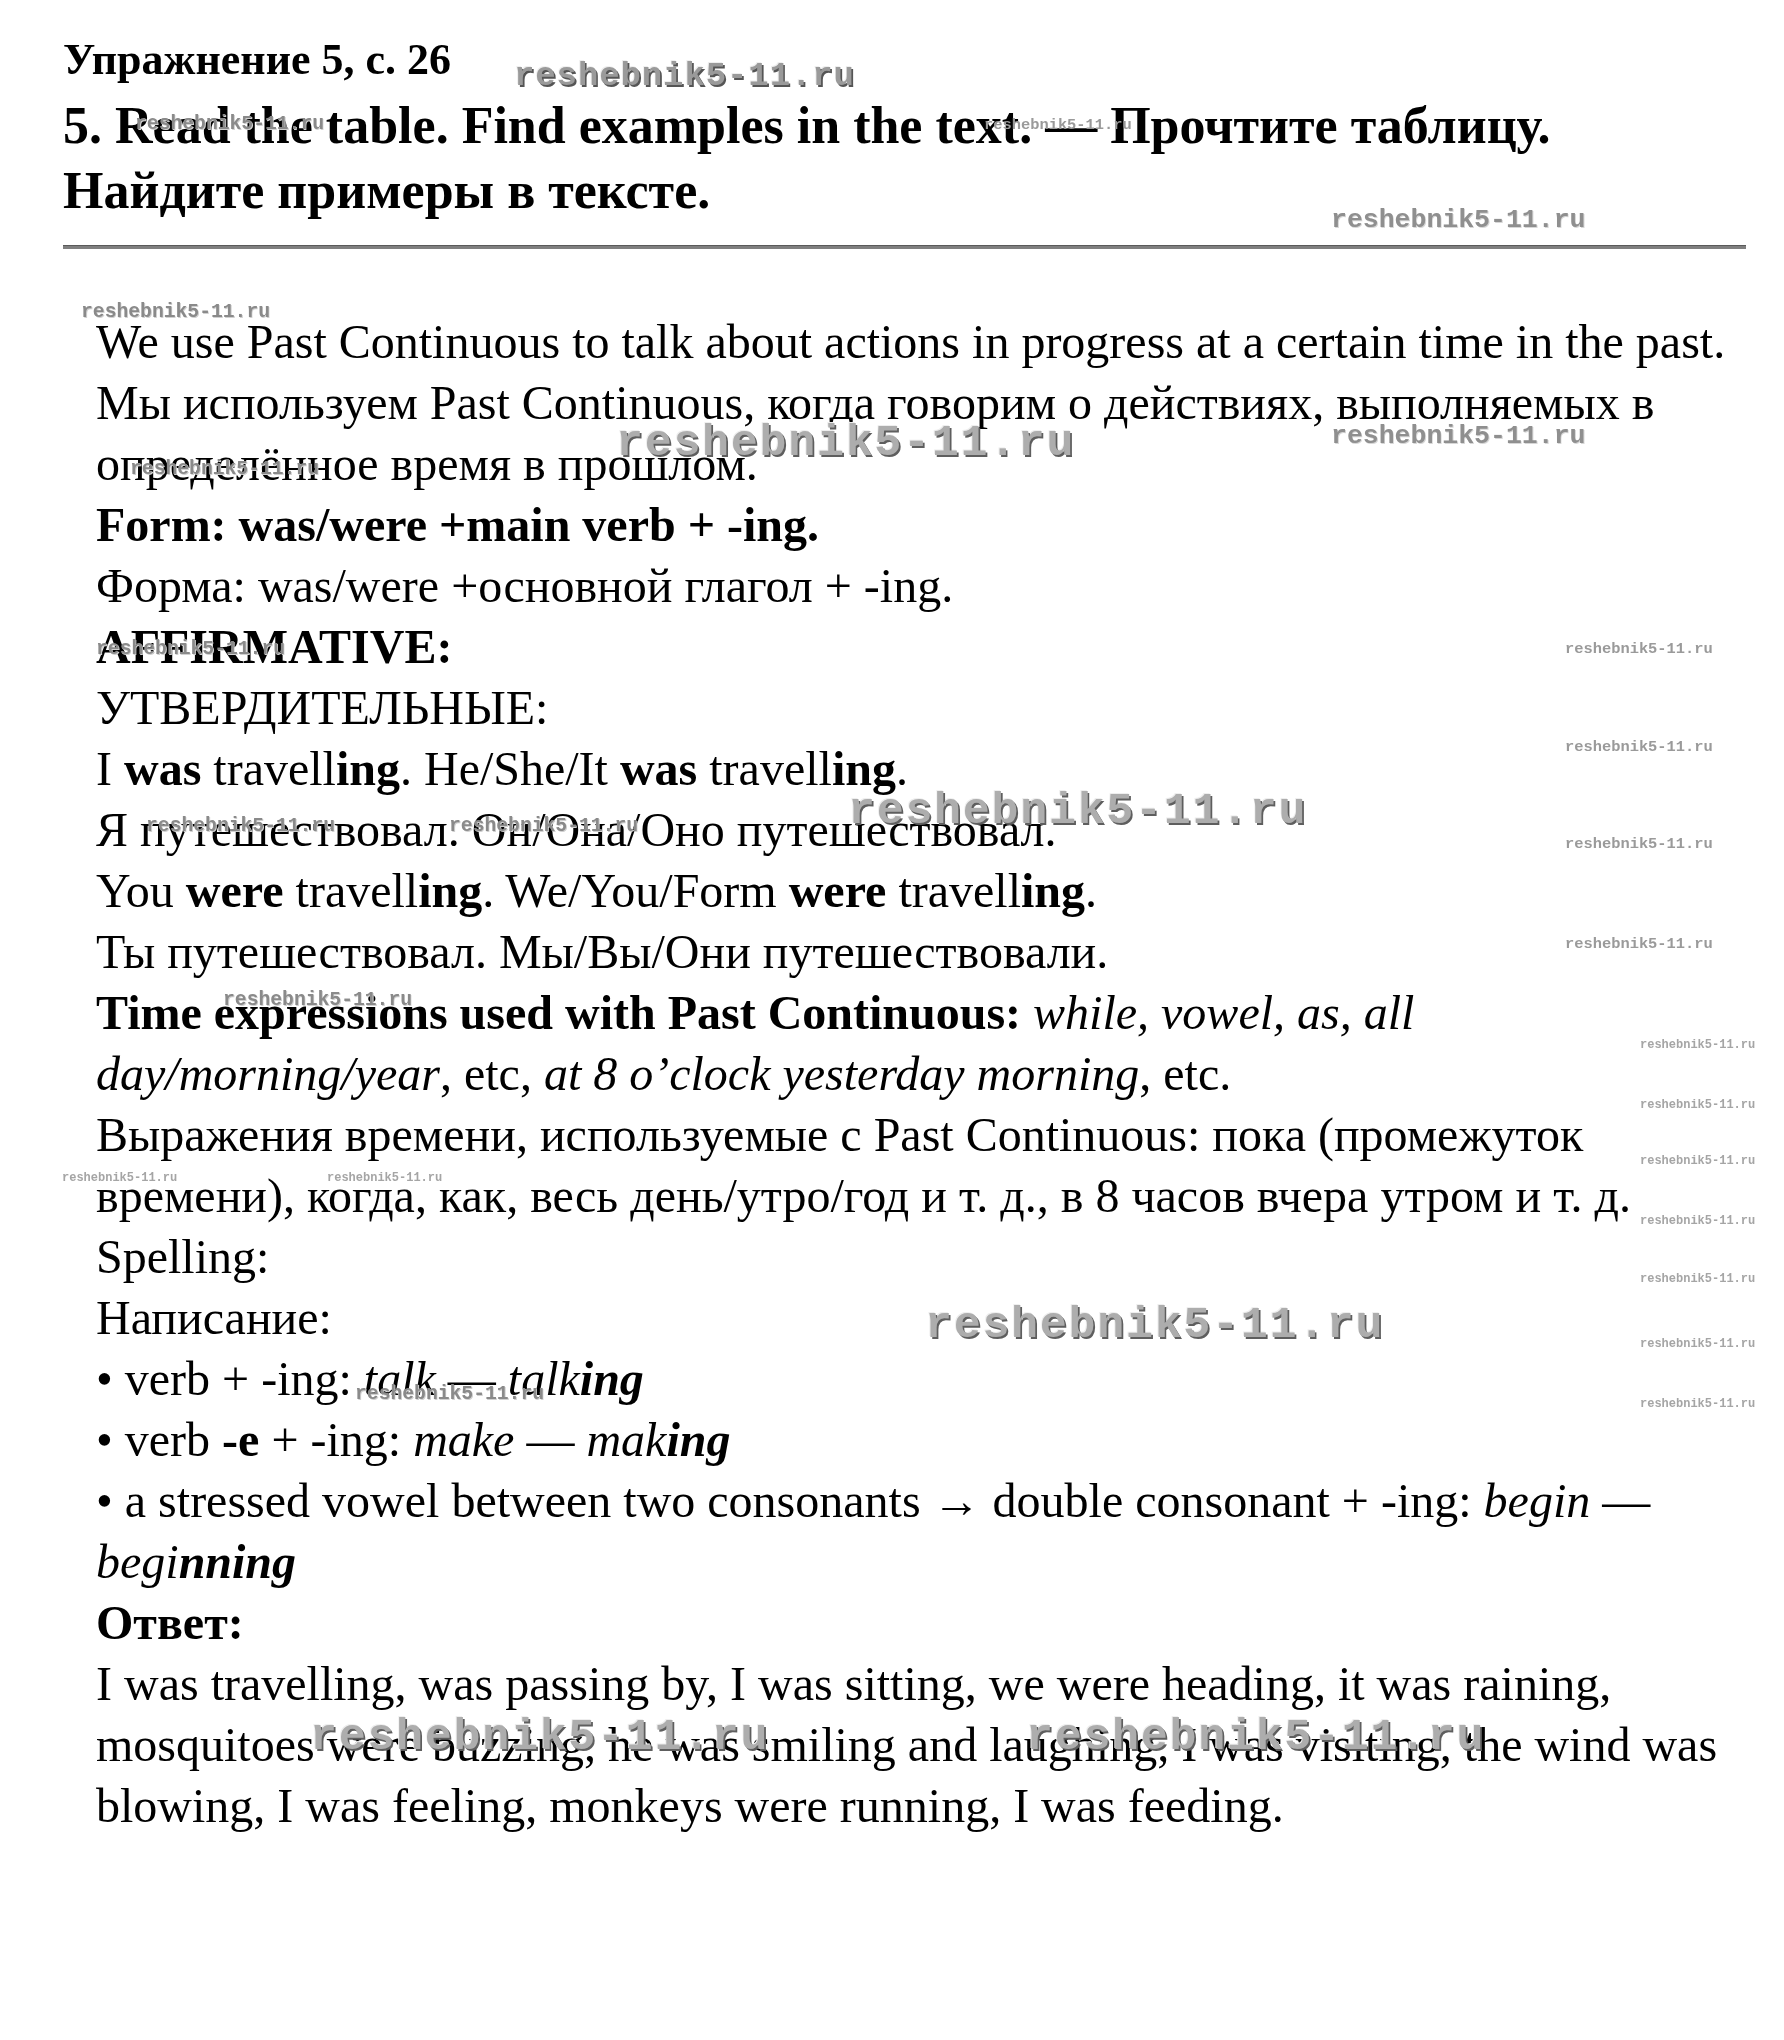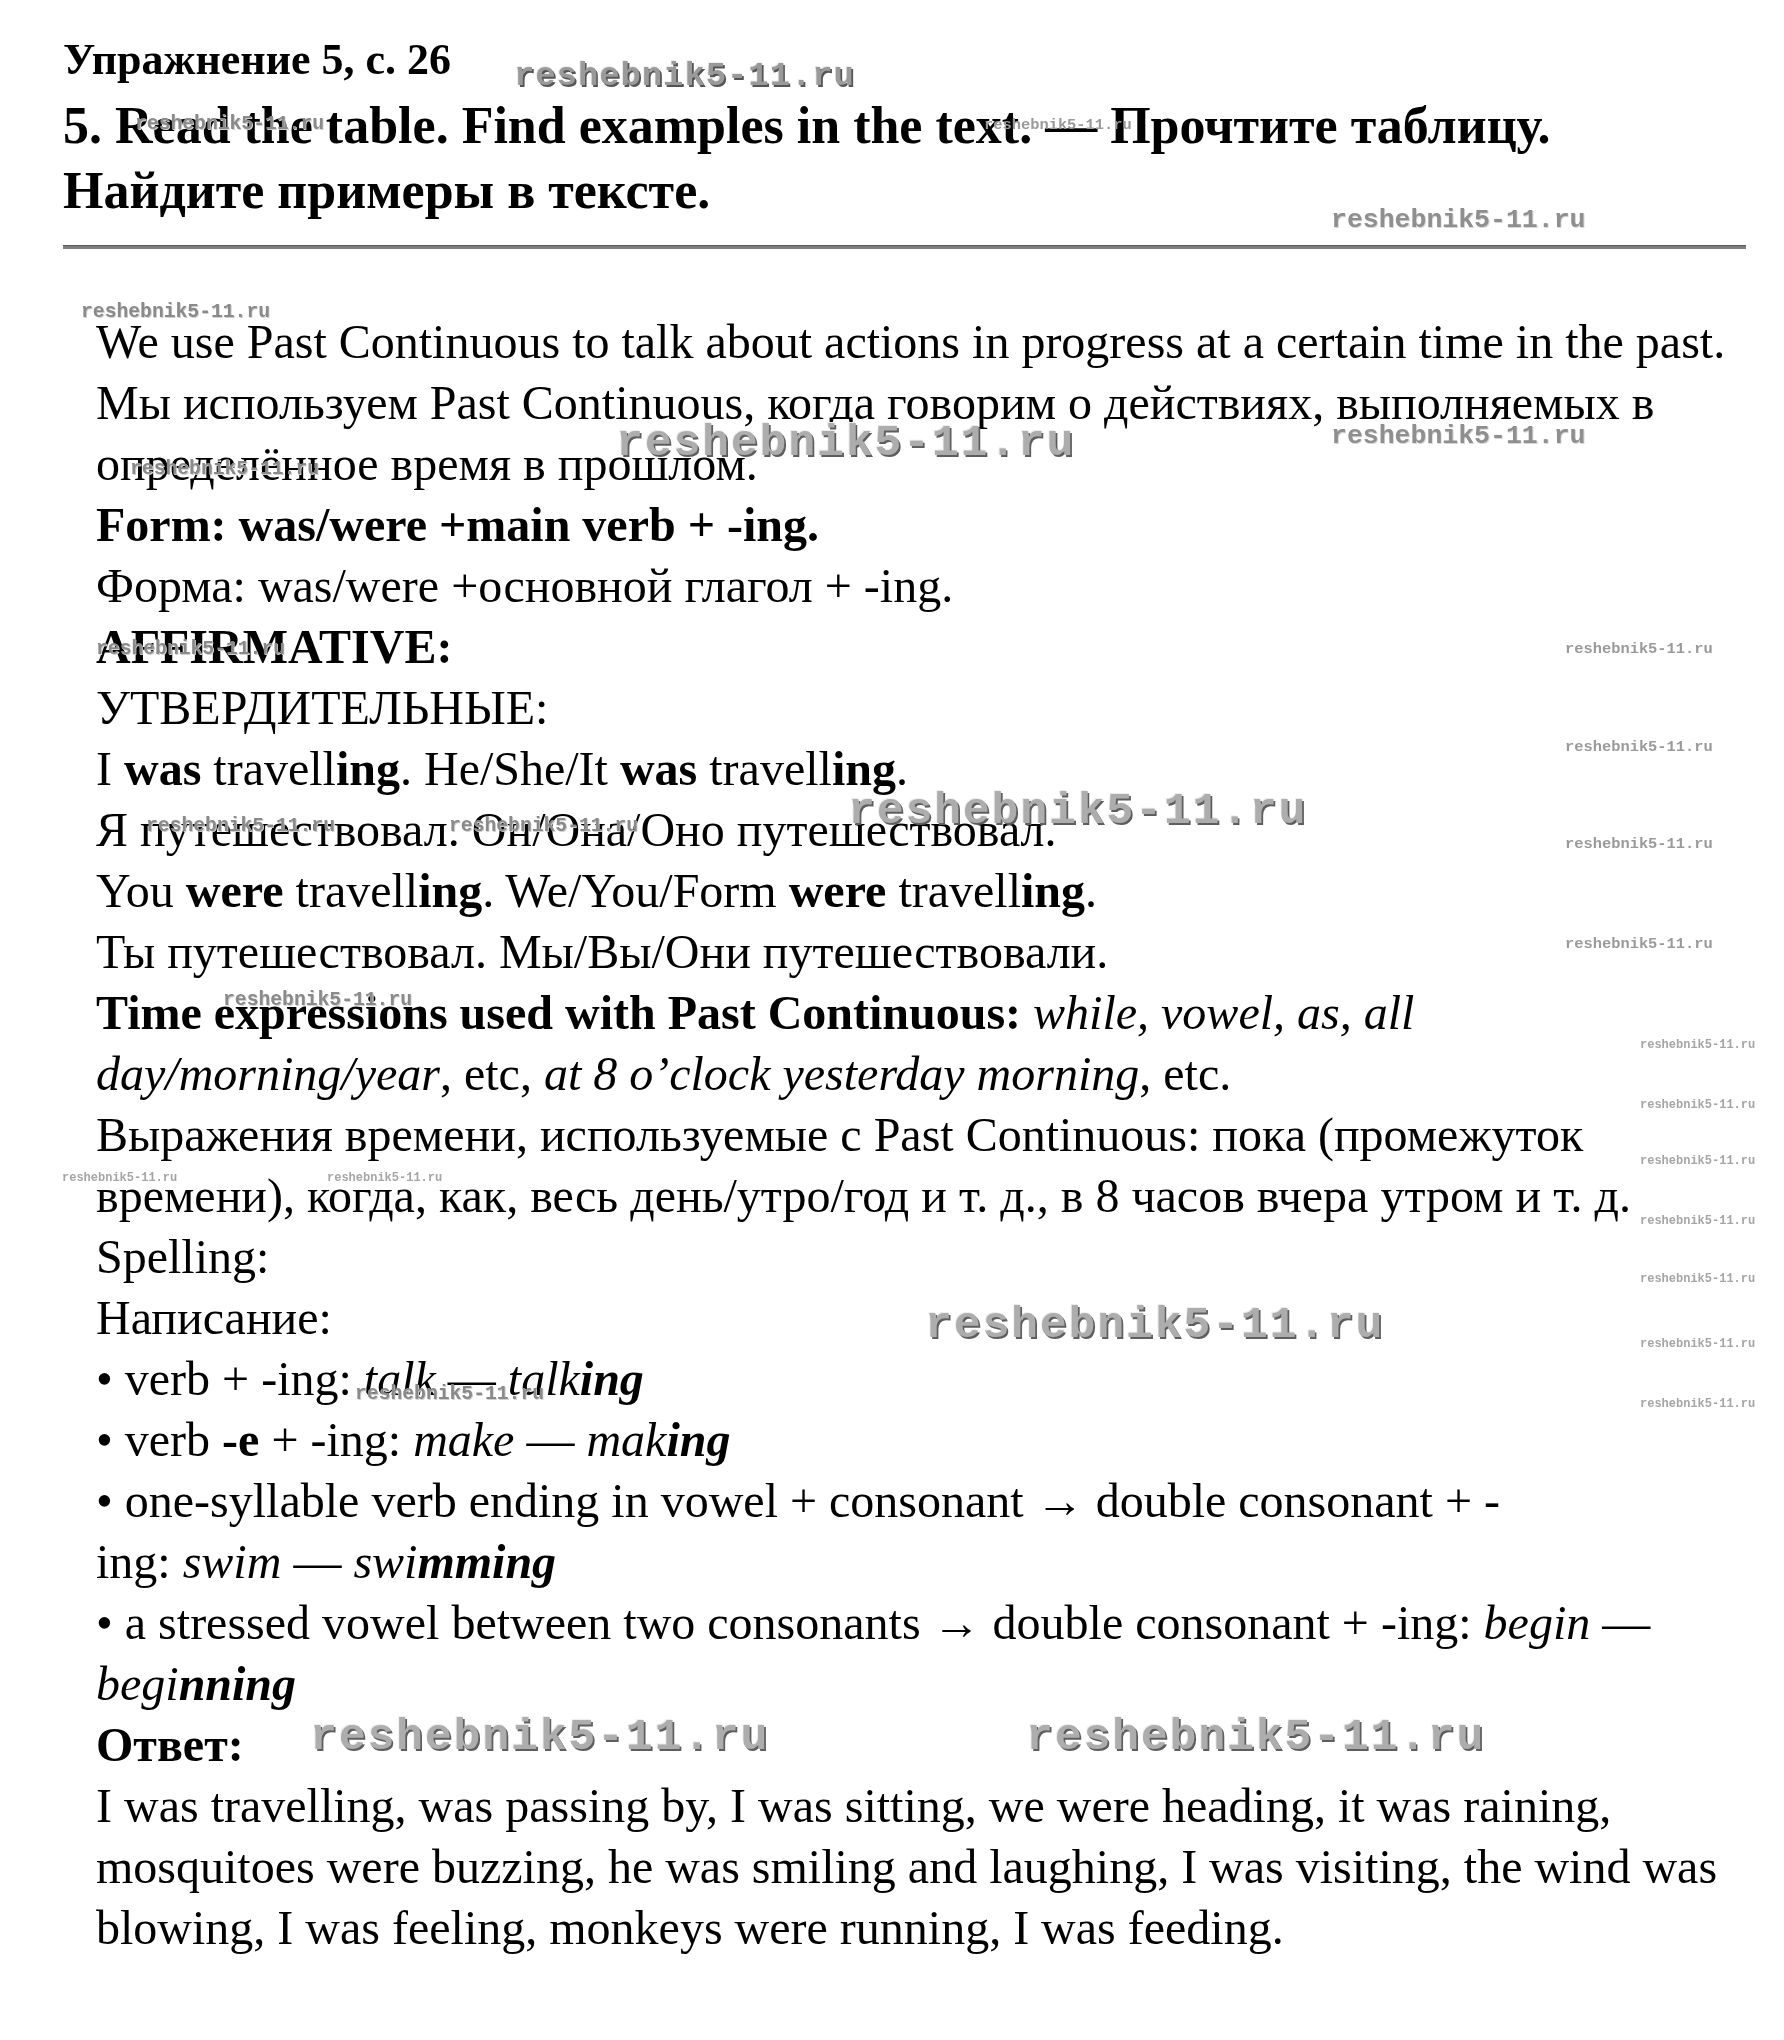--- a/index.html
+++ b/index.html
@@ -52,21 +52,20 @@
     <p>Ты путешествовал. Мы/Вы/Они путешествовали.</p>
 
     <p><b>Time expressions used with Past Continuous: </b><i>while, vowel, as, all day/morning/year</i><span>, etc, </span><i>at 8 o’clock yesterday morning</i><span>, etc.</span></p>
     <p>Выражения времени, используемые с Past Continuous: пока (промежуток времени), когда, как, весь день/утро/год и т. д., в 8 часов вчера утром и т. д.</p>
 
     <p>Spelling:</p>
     <p>Написание:</p>
 
     <p><span>• verb + -ing: </span><i>talk</i><span> — </span><i>talk</i><span class="bi">ing</span></p>
     <p><span>• verb </span><b>-e</b><span> + -ing: </span><i>make</i><span> — </span><i>mak</i><span class="bi">ing</span></p>
-    <p><span>• one-syllable verb ending in vowel + consonant → double consonant + -</span><br><span>ing: </span><i>swim</i><span> — </span><i>swi</i><span class="bi">mming</span></p>
     <p><span>• a stressed vowel between two consonants → double consonant + -ing: </span><i>begin</i><span> —</span><br><i>begi</i><span class="bi">nning</span></p>
 
     <p class="bold">Ответ:</p>
     <p>I was travelling, was passing by, I was sitting, we were heading, it was raining, mosquitoes were buzzing, he was smiling and laughing, I was visiting, the wind was blowing, I was feeling, monkeys were running, I was feeding.</p>
   </div>
 </div>
 
 <span class="wm wm-lg" style="left:514px;  top:57px;">reshebnik5-11.ru</span>
 <span class="wm wm-sm" style="left:135px;  top:113px;">reshebnik5-11.ru</span>
 <span class="wm wm-xs" style="left:984px; top:116px;">reshebnik5-11.ru</span>

